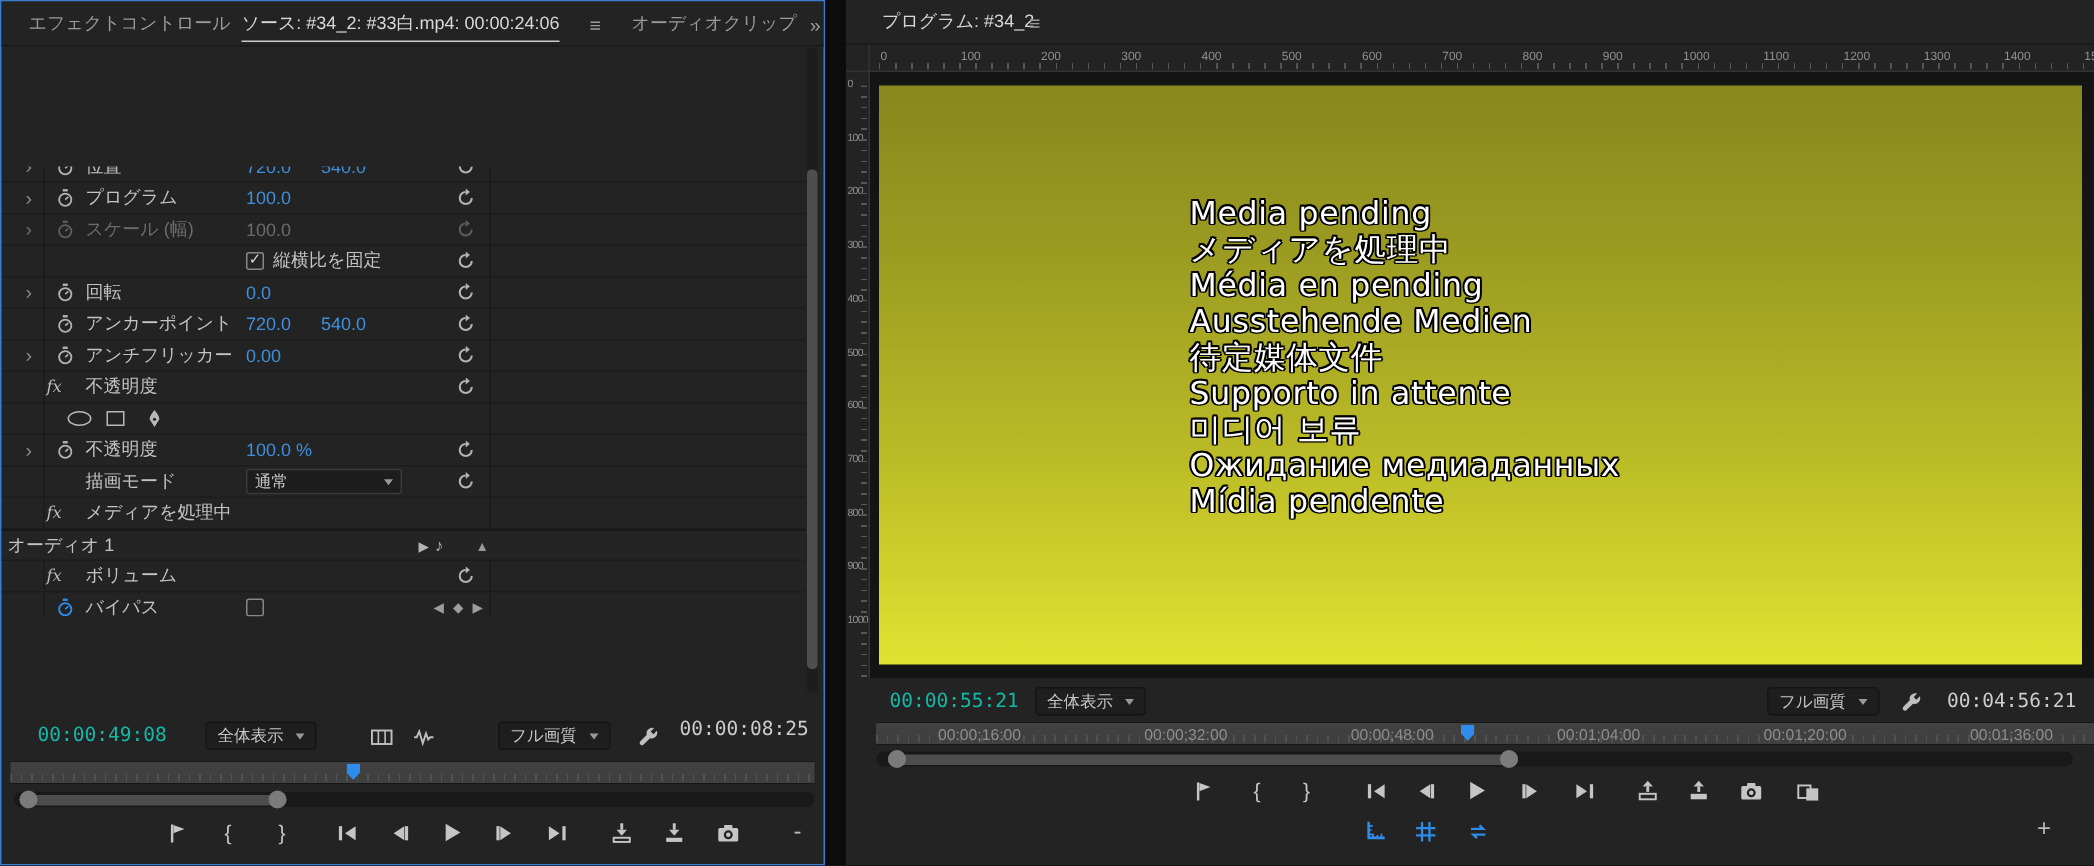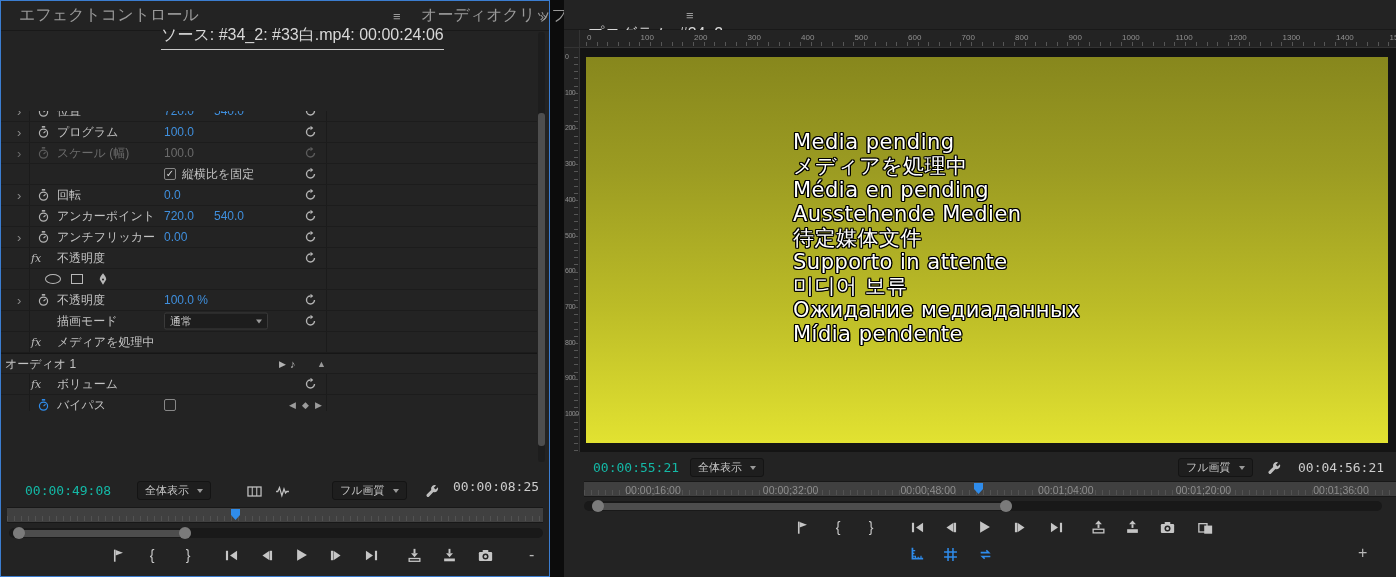--- a/index.html
+++ b/index.html
@@ -4,22 +4,22 @@
 <style>
   * { box-sizing: border-box; margin:0; padding:0; }
   body { width:1396px; height:577px; background:#0c0c0c; font-family:"Liberation Sans",sans-serif; overflow:hidden; }
   #app { position:relative; width:1396px; height:577px; }
   .panel { position:absolute; top:0; height:577px; background:#232323; }
   #src { left:0; width:550px; border:1px solid #3b7dd0; }
   #prog { left:564px; width:840px; }
 
   
   .tabbar { position:absolute; left:0; right:0; top:0; height:30px; background:#232323; border-bottom:1px solid #191919; }
-  .tab { position:absolute; top:0; height:29px; display:flex; align-items:center; font-size:16px; color:#9a9a9a; white-space:nowrap; }
-  .tab.active { color:#d8d8d8;margin-top:20px; }
+  .tab { position:absolute; top:0; height:29px; display:flex; align-items:center; font-size:12px; color:#9a9a9a; white-space:nowrap; }
+  .tab.active { color:#d8d8d8; }
   .tab.active .tlbl { border-bottom:1px solid #c9c9c9; padding-bottom:3px; margin-top:3px; }
   .menu-ico { position:absolute; top:8px; color:#9a9a9a; font-size:13px; }
   .ovf { position:absolute; right:5px; top:8px; color:#9a9a9a; font-size:13px; letter-spacing:-3px; }
 
   
   #fx-area { position:absolute; top:110px; left:0; width:536px; height:300px; overflow:hidden; }
   #fx-rows { margin-top:-10px; }
   .erow { position:relative; height:21px; border-bottom:1px solid #1c1c1c; font-size:12px; color:#c3c3c3; }
   .erow > * { position:absolute; top:50%; transform:translateY(-50%); }
   .twirl { left:16px; color:#8a8a8a; font-size:13px; }

